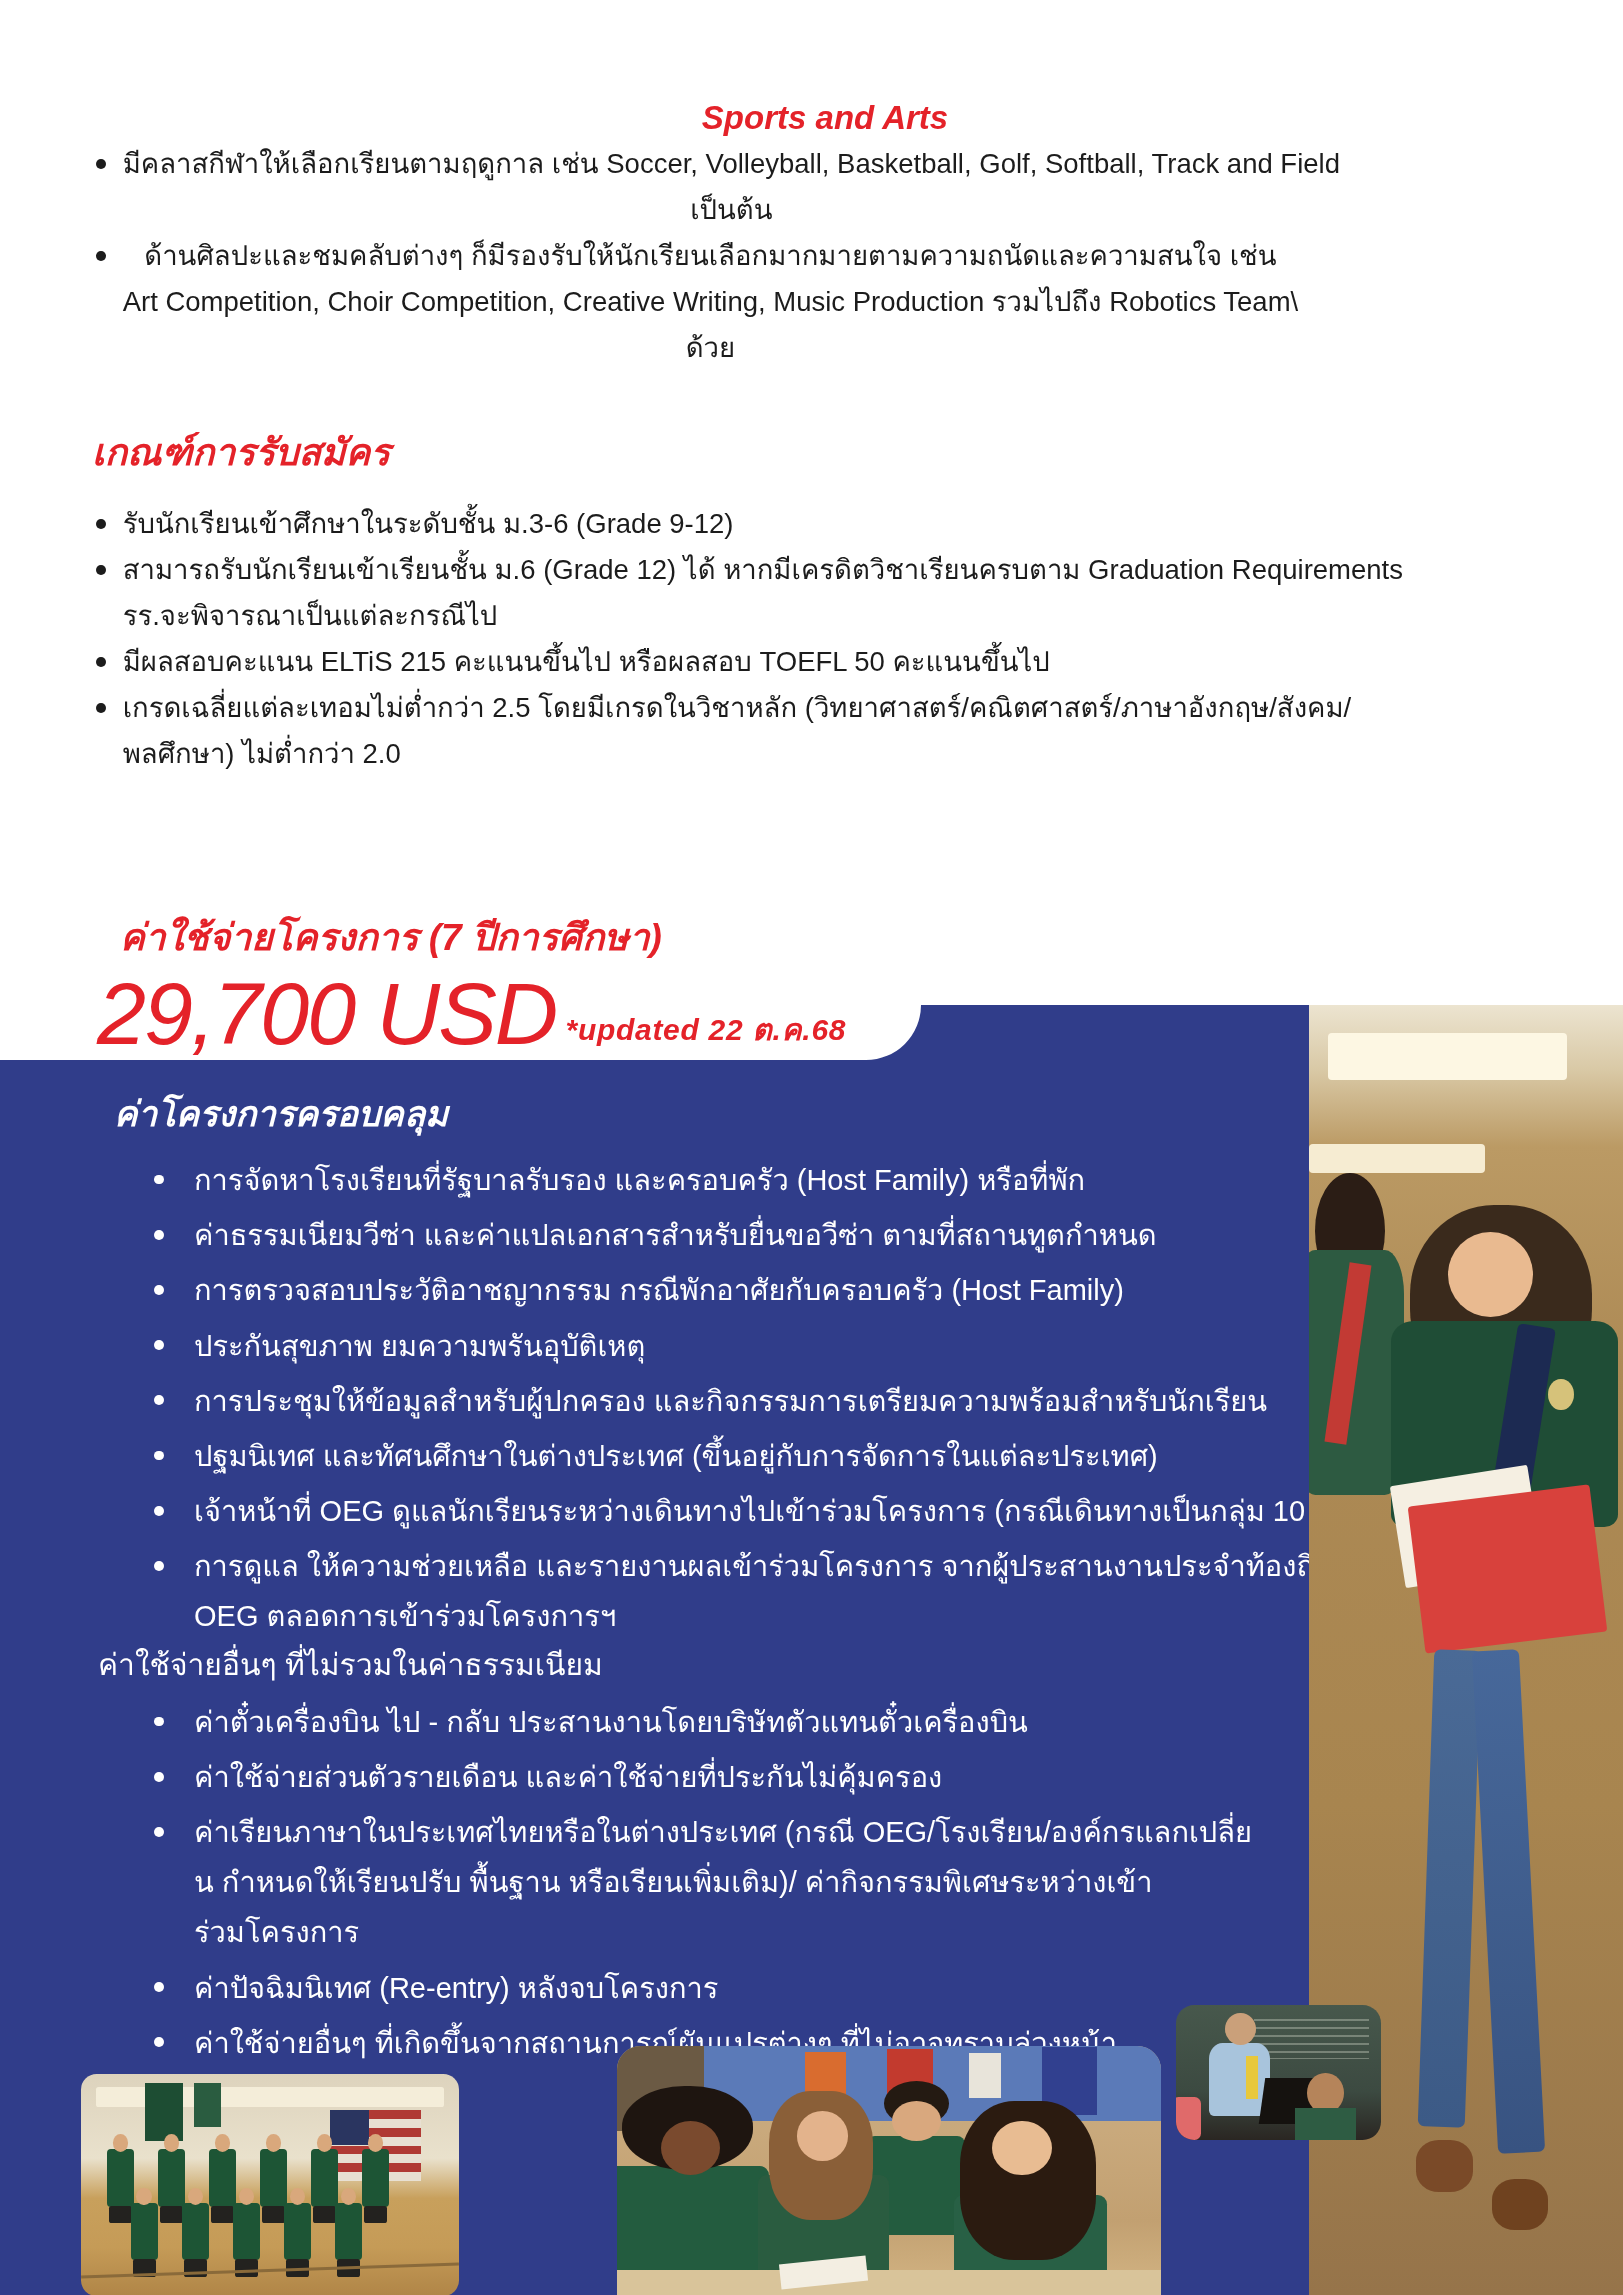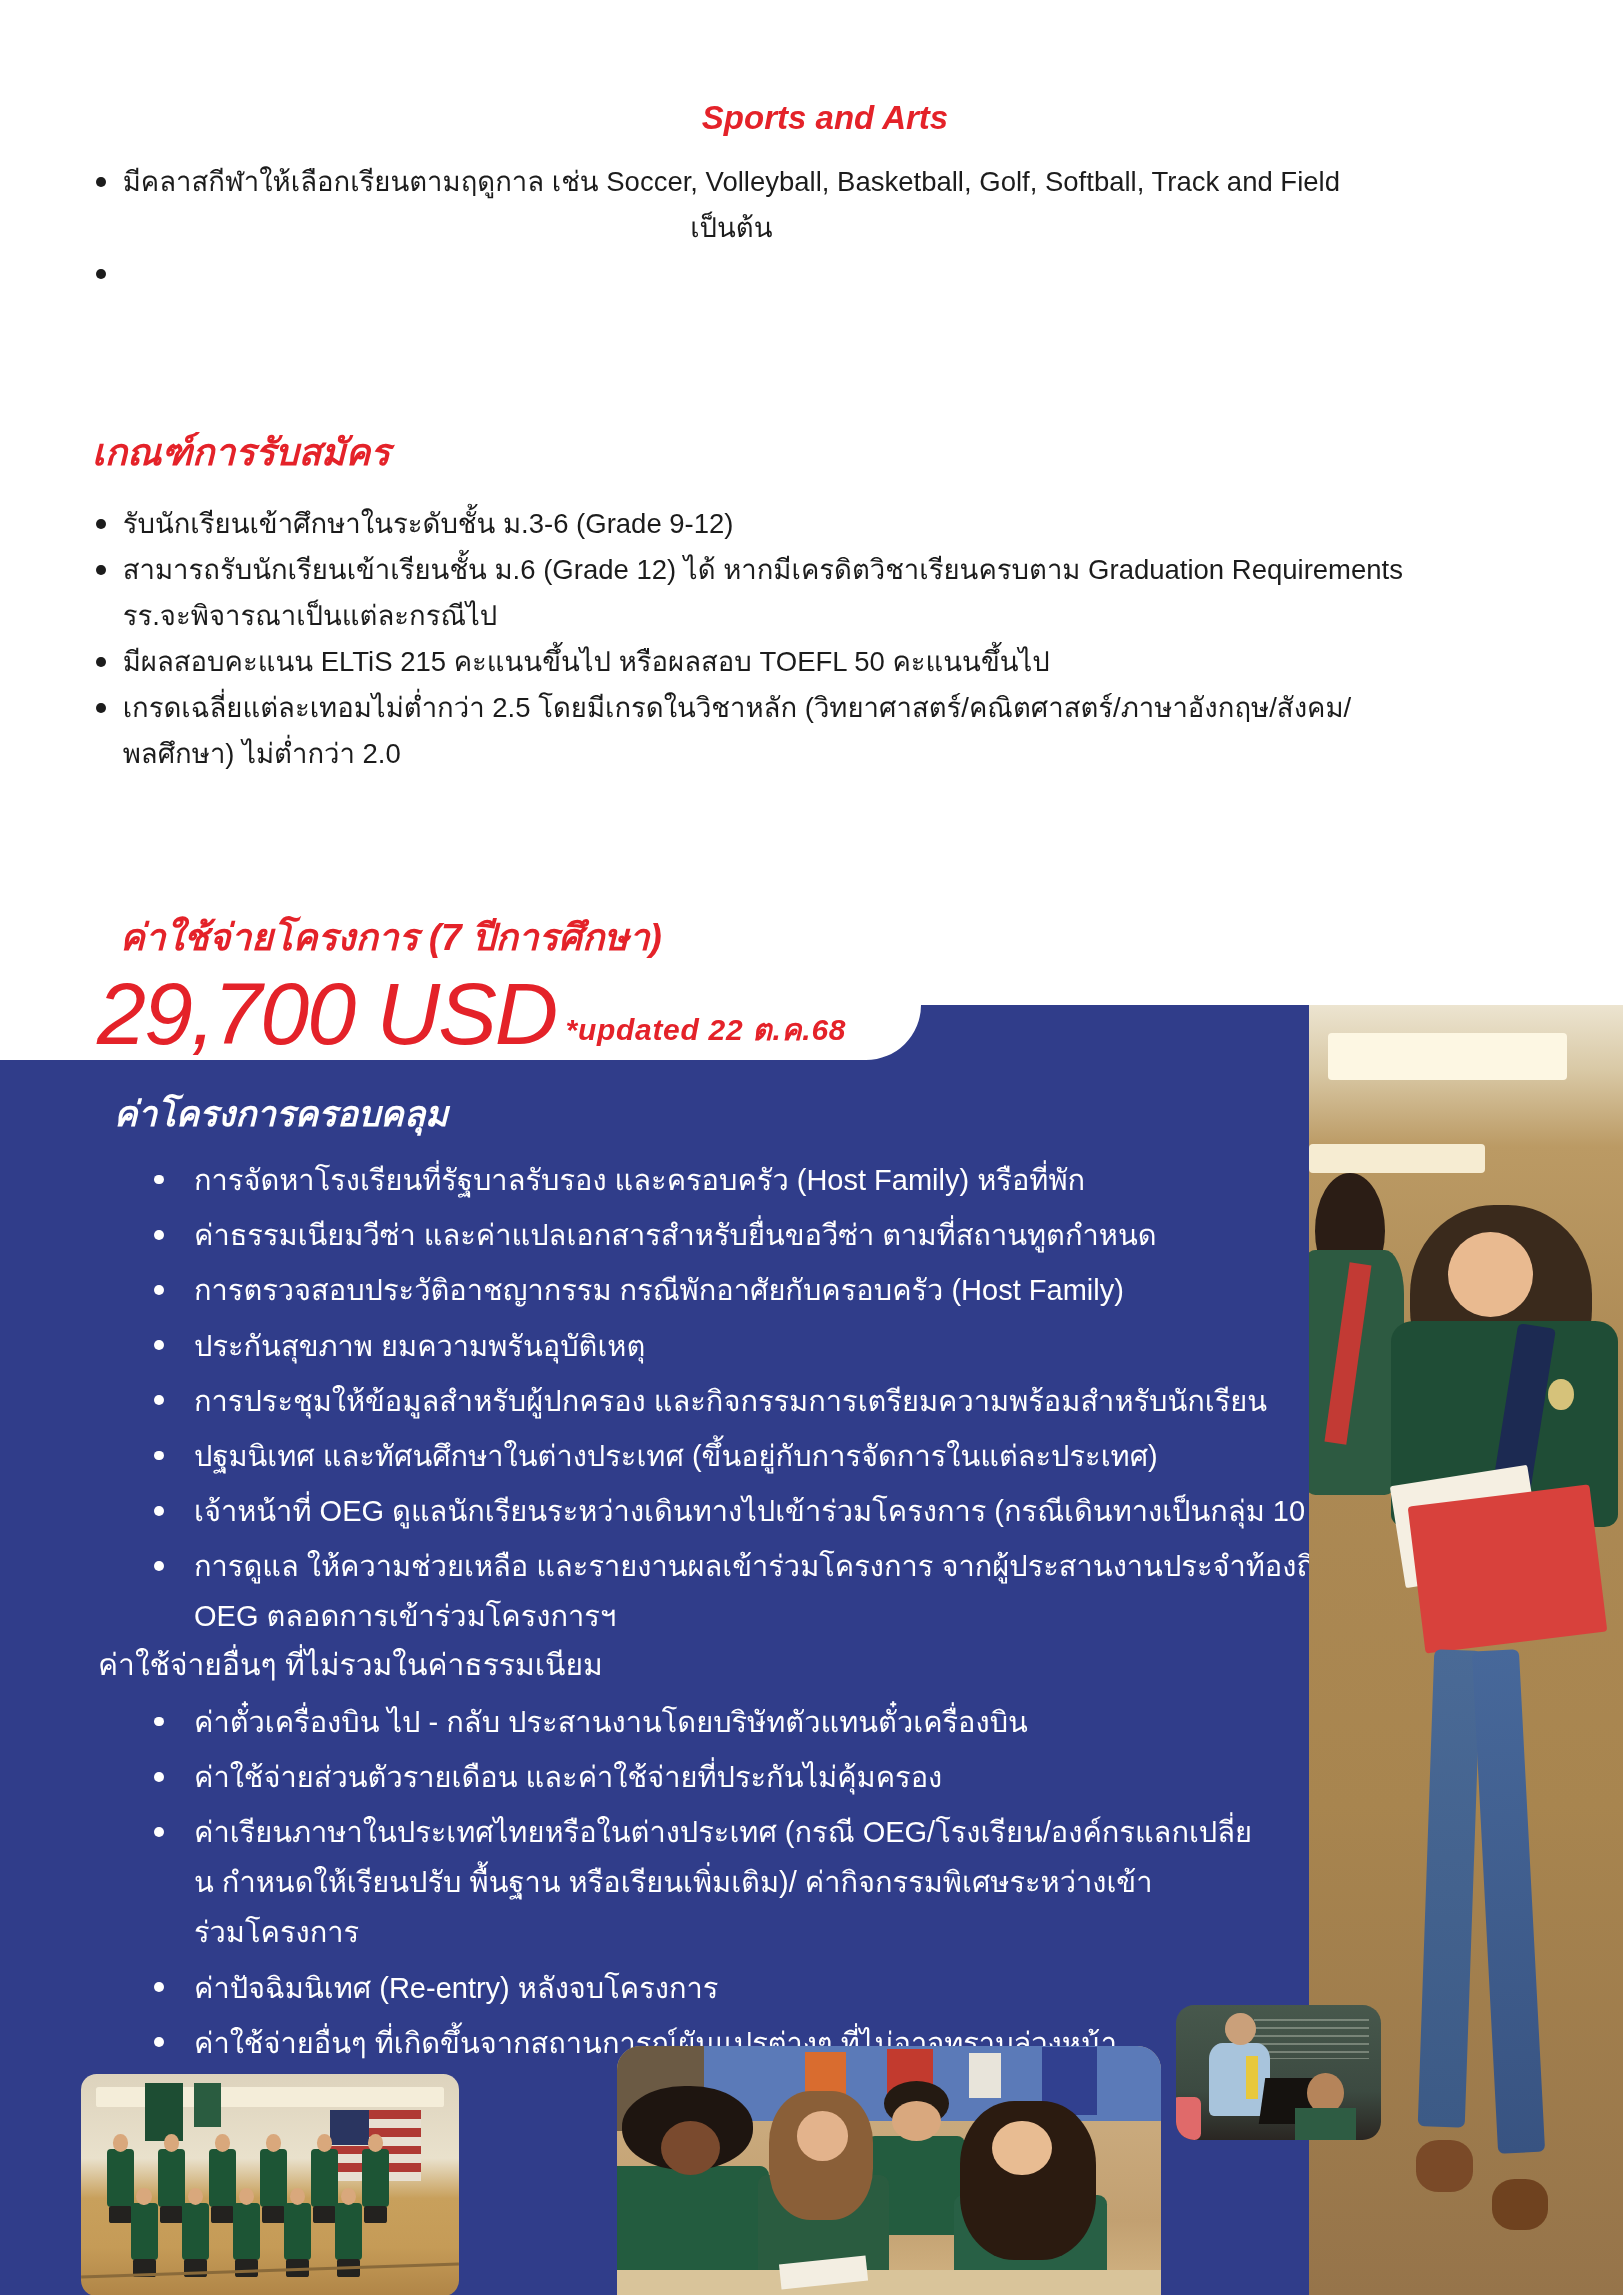--- a/index.html
+++ b/index.html
@@ -18,21 +18,21 @@
   
   .red-title{font-style:italic;font-weight:700;color:var(--accent-red,#e42229);line-height:1.15;}
   
   .doc-list{list-style:none;}
   .doc-list li{display:flex;align-items:flex-start;}
   .doc-list .txt{white-space:pre-line;}
   .dot{flex:none;border-radius:50%;}
   
   .sports-sec{position:absolute;top:99px;left:92px;width:1466px;text-align:center;}
   .sports-sec .red-title{font-size:33px;}
-  .sports-sec .doc-list{margin-top:22px;}
+  .sports-sec .doc-list{margin-top:4px;}
   .sports-sec li,.criteria-sec li{font-size:27.5px;line-height:46px;}
   .dot-dark{width:9.8px;height:9.8px;background:var(--text-dark,#1c1c1c);margin:18.3px 17px 0 3.9px;}
   .criteria-sec{position:absolute;top:432px;left:92px;width:1466px;}
   .criteria-sec .red-title{font-size:37px;}
   .criteria-sec .doc-list{margin-top:26px;}
   
   .price-head{position:absolute;top:917px;left:120px;font-size:37px;}
   .price-row{position:absolute;top:970px;left:97px;display:flex;align-items:flex-end;z-index:5;}
   .price-amount{font-style:italic;font-weight:400;color:var(--accent-red,#e42229);
     font-size:88px;line-height:1;letter-spacing:-2px;}
@@ -136,20 +136,23 @@
   <section class="sports-sec">
     <h2 class="red-title">Sports and Arts</h2>
     <ul class="doc-list">
       <li>
           <span class="dot dot-dark"></span>
           <span class="txt">มีคลาสกีฬาให้เลือกเรียนตามฤดูกาล เช่น Soccer, Volleyball, Basketball, Golf, Softball, Track and Field
 เป็นต้น</span>
         </li>
       <li>
           <span class="dot dot-dark"></span>
+          <span class="txt">ด้านศิลปะและชมคลับต่างๆ ก็มีรองรับให้นักเรียนเลือกมากมายตามความถนัดและความสนใจ เช่น
+Art Competition, Choir Competition, Creative Writing, Music Production รวมไปถึง Robotics Team\
+ด้วย</span>
         </li>
     </ul>
   </section>
 
   <section class="criteria-sec">
     <h2 class="red-title">เกณฑ์การรับสมัคร</h2>
     <ul class="doc-list">
       <li>
           <span class="dot dot-dark"></span>
           <span class="txt">รับนักเรียนเข้าศึกษาในระดับชั้น ม.3-6 (Grade 9-12)</span>

